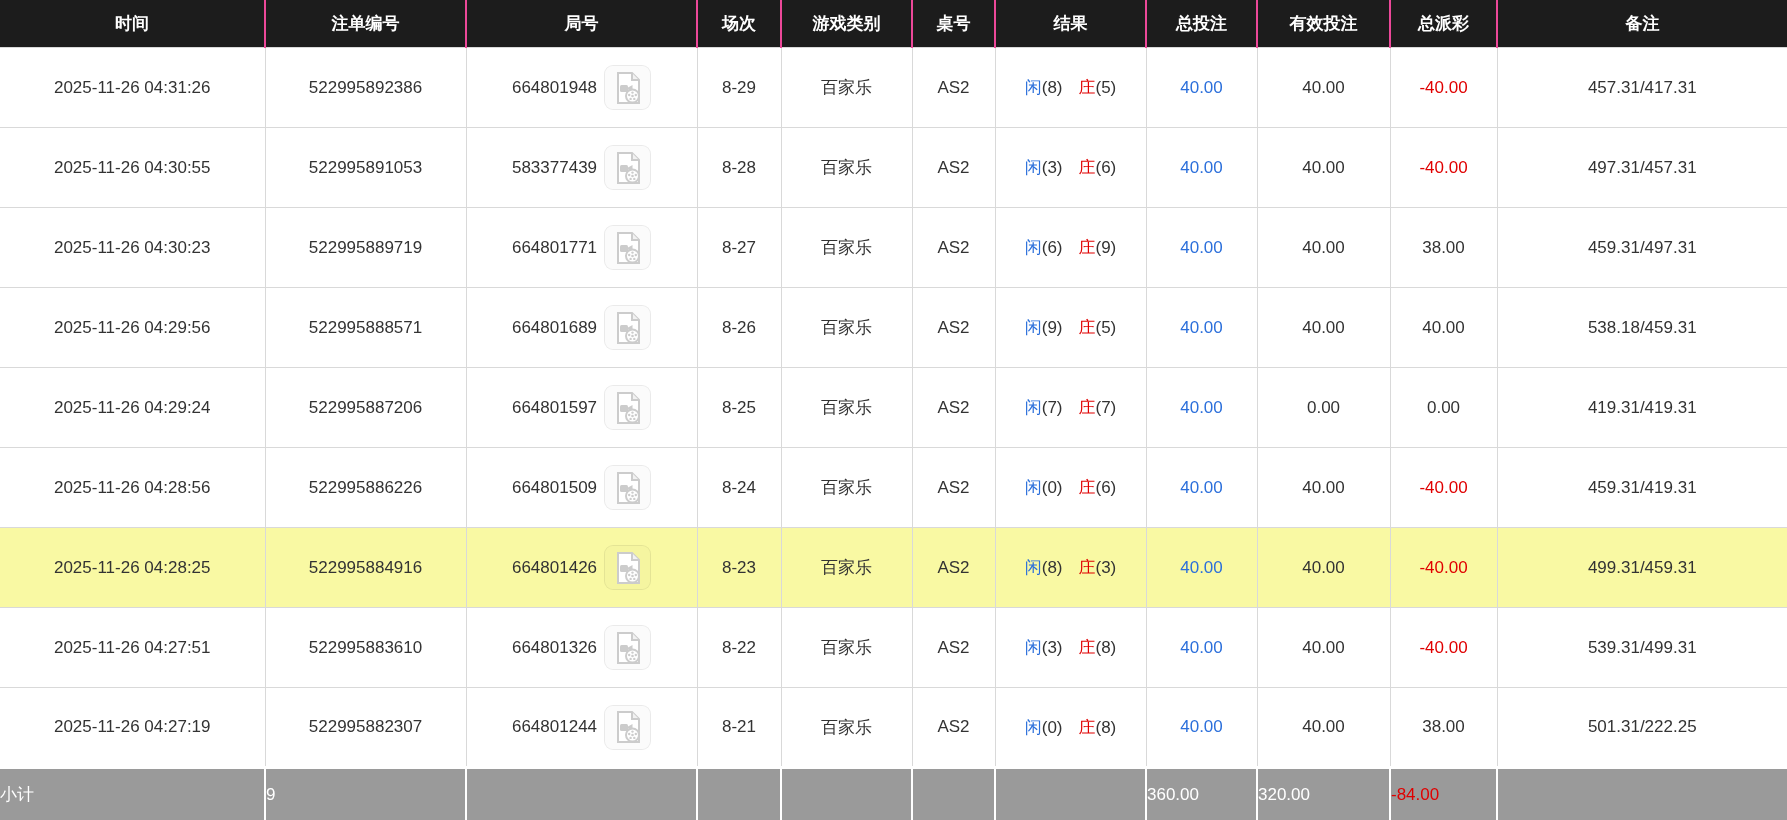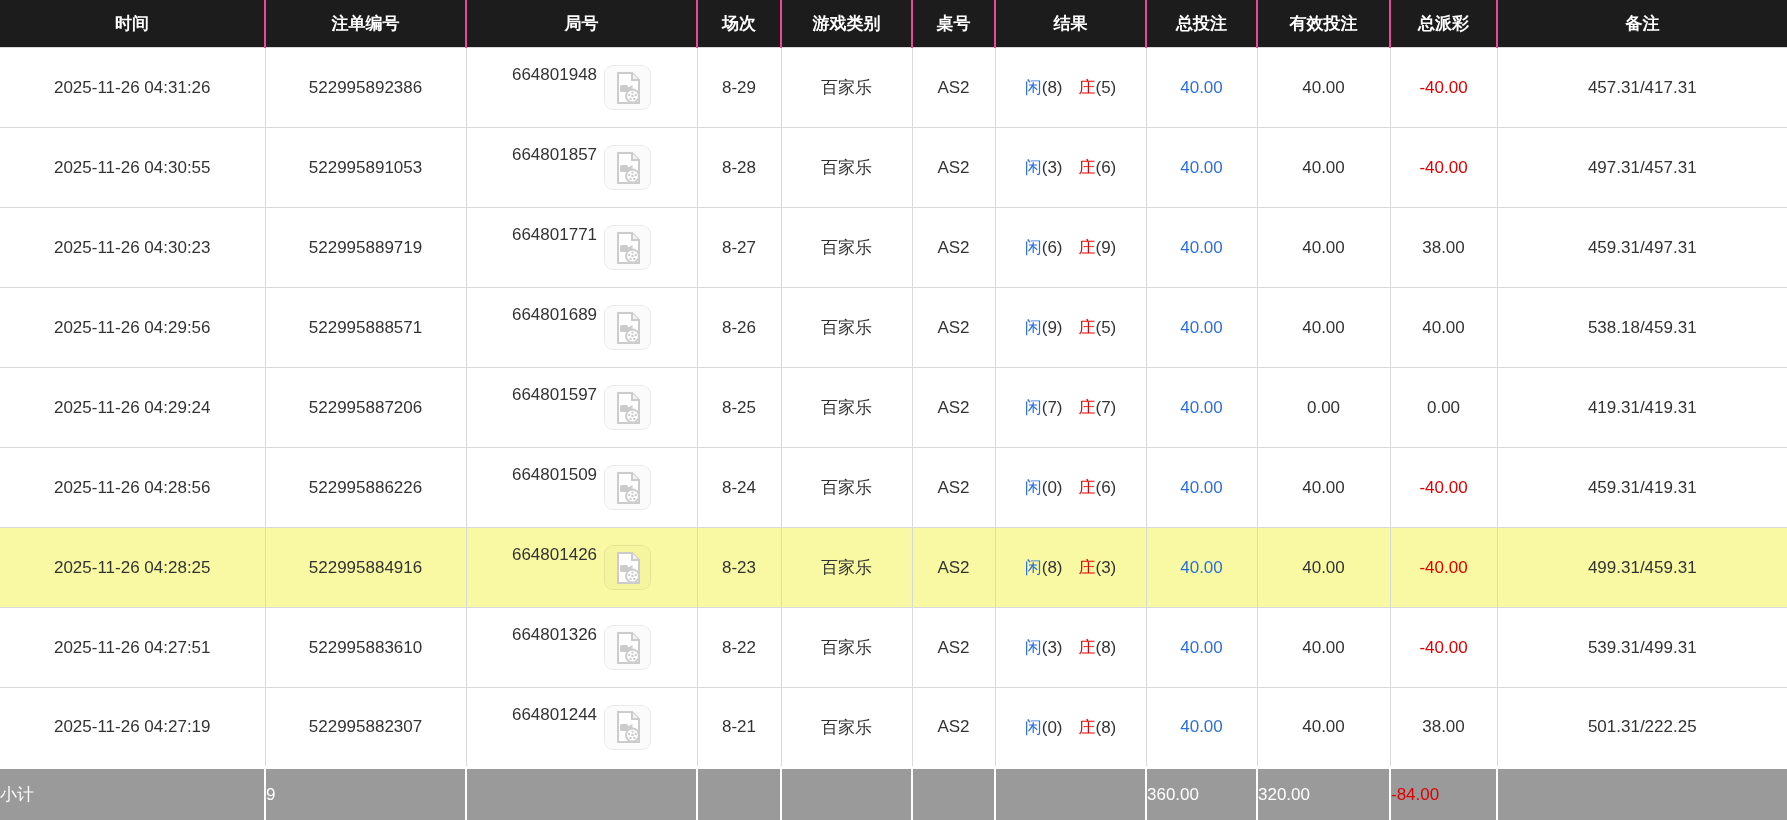--- a/index.html
+++ b/index.html
@@ -26,21 +26,21 @@
   }
   tbody td:first-child{border-left:none;}
   tbody td:last-child{border-right:none;}
   tbody tr.highlight td{background:var(--highlight);}
   td.cell-total-bet{color:var(--blue);}
   .c-blue{color:var(--blue);}
   .c-red{color:var(--red);}
   .neg{color:var(--red) !important;}
   .result-banker{margin-left:16px;}
   
-  .round-wrap{display:inline-flex;justify-content:center;gap:7px;}
+  .round-wrap{display:inline-flex;align-items:center;justify-content:center;gap:7px;}
   .video-btn{
     display:inline-flex;align-items:center;justify-content:center;
     width:47px;height:45px;border-radius:9px;cursor:pointer;
     background:rgba(0,0,0,0.015);border:1px solid rgba(0,0,0,0.07);
   }
   .video-btn svg{display:block;}
   
   tfoot td{
     background:var(--footer-bg);color:#fff;font-size:17px;text-align:left;
     height:53px;padding:0;border-top:3px solid #ffffff;
@@ -112,21 +112,21 @@
     <td class="cell-total-bet">40.00</td>
     <td>40.00</td>
     <td class="auto-neg neg">-40.00</td>
     <td>457.31/417.31</td>
   </tr>
       <tr>
     <td>2025-11-26 04:30:55</td>
     <td>522995891053</td>
     <td>
       <span class="round-wrap">
-        <span>664801857</span>
+        <span>583377439</span>
         <span class="video-btn">
           <svg width="34" height="36" viewBox="0 0 34 36" fill="none" xmlns="http://www.w3.org/2000/svg">
             <path d="M7 3 H21 L28 10 V33 H7 Z" stroke="#cccccc" stroke-width="2" fill="#ffffff"></path>
             <path d="M21 3 V10 H28" stroke="#cccccc" stroke-width="2" fill="#f2f2f2"></path>
             <rect x="9" y="15" width="8" height="7" rx="1.5" fill="#cccccc"></rect>
             <path d="M17 17.5 L21.5 15 V22 L17 19.5 Z" fill="#cccccc"></path>
             <circle cx="21.5" cy="26" r="6.5" fill="#ffffff" stroke="#cccccc" stroke-width="2"></circle>
             <circle cx="21.5" cy="26" r="1.3" fill="#cccccc"></circle>
             <circle cx="21.5" cy="22.6" r="1.2" fill="#cccccc"></circle>
             <circle cx="24.8" cy="25" r="1.2" fill="#cccccc"></circle>

